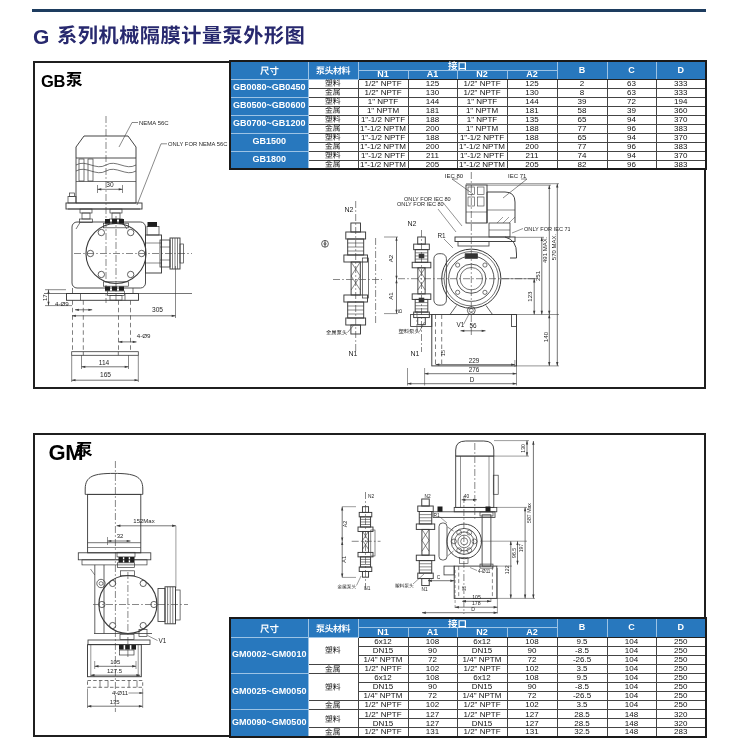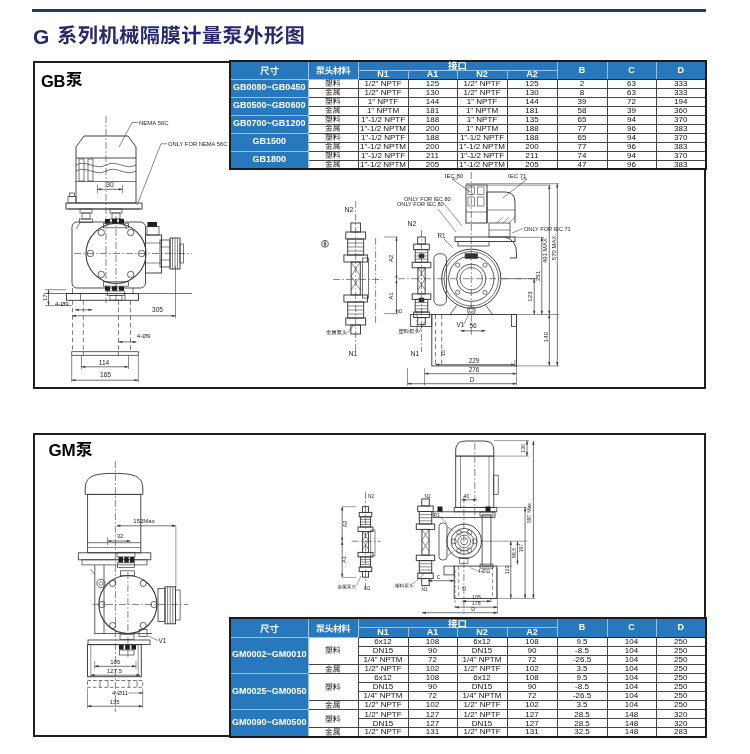--- a/index.html
+++ b/index.html
@@ -56,21 +56,21 @@
       <use href="#b5916" transform="translate(186.30,17.57) scale(0.0202,-0.0202)" fill="#27286e"></use>
       <use href="#b5f62" transform="translate(207.00,17.57) scale(0.0202,-0.0202)" fill="#27286e"></use>
       <use href="#b56fe" transform="translate(227.70,17.57) scale(0.0202,-0.0202)" fill="#27286e"></use>
     </svg></div>
 <div class="panel" style="left:33px;top:61px;width:669px;height:324px;"></div>
 <div class="panel" style="left:33px;top:433px;width:669px;height:300px;"></div>
 <div style="position:absolute;left:41px;top:72.8px;font-size:16.5px;line-height:1;font-weight:bold;letter-spacing:-0.3px;color:#000;">GB</div>
 <div style="position:absolute;left:65.5px;top:71.3px;"><svg width="16.5" height="16.5" viewBox="0 0 16.5 16.5" style="overflow:visible">
       <use href="#b6cf5" transform="translate(0.00,14.36) scale(0.0165,-0.0165)" fill="#000"></use>
     </svg></div>
-<div style="position:absolute;left:48.5px;top:442.3px;font-size:17px;line-height:1;font-weight:bold;letter-spacing:-0.3px;color:#000;">GM</div>
+<div style="position:absolute;left:48.5px;top:442.3px;font-size:22px;line-height:1;font-weight:bold;letter-spacing:-0.3px;color:#000;">GM</div>
 <div style="position:absolute;left:75.5px;top:440.8px;"><svg width="16.5" height="16.5" viewBox="0 0 16.5 16.5" style="overflow:visible">
       <use href="#b6cf5" transform="translate(0.00,14.36) scale(0.0165,-0.0165)" fill="#000"></use>
     </svg></div>
 <table class="t" style="left:229px;top:60px;">
     <colgroup>
       <col style="width:78px">
       <col style="width:50px">
       <col style="width:50px">
       <col style="width:49px">
       <col style="width:50px">
@@ -307,21 +307,21 @@
                 <use href="#r91d1" transform="translate(0.00,6.79) scale(0.0078,-0.0078)" fill="#111"></use>
                 <use href="#r5c5e" transform="translate(7.80,6.79) scale(0.0078,-0.0078)" fill="#111"></use>
               </svg>
             </div>
           </div>
         </td>
         <td class="d">1"-1/2 NPTM</td>
         <td class="d">205</td>
         <td class="d">1"-1/2 NPTM</td>
         <td class="d">205</td>
-        <td class="d">47</td>
+        <td class="d">82</td>
         <td class="d">96</td>
         <td class="d">383</td>
       </tr>
     </tbody>
   </table>
 <table class="t" style="left:229px;top:617px;">
     <colgroup>
       <col style="width:78px">
       <col style="width:50px">
       <col style="width:50px">

